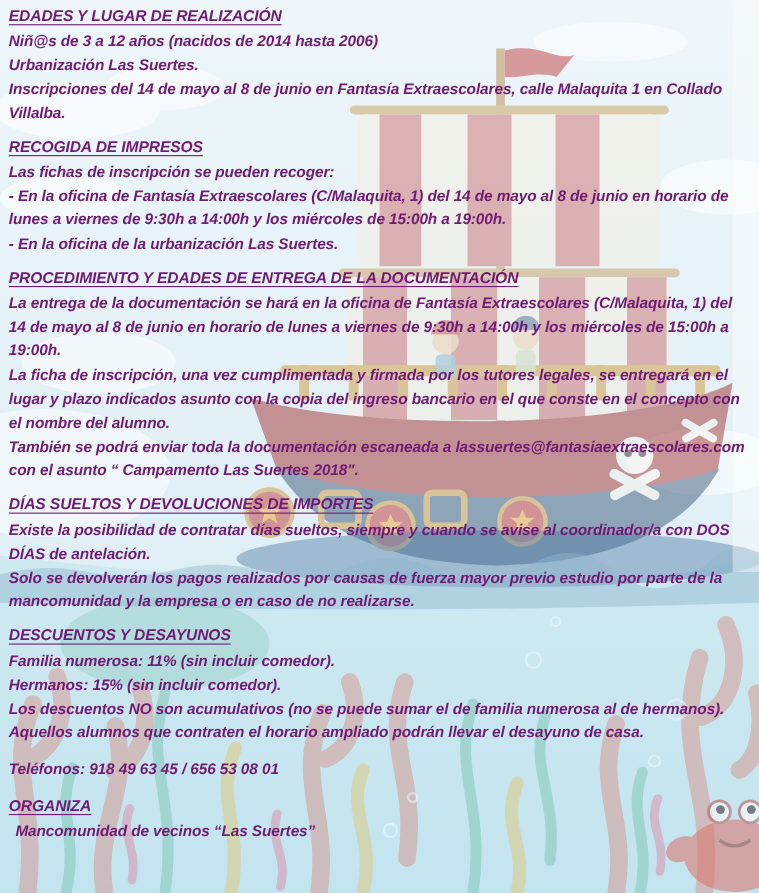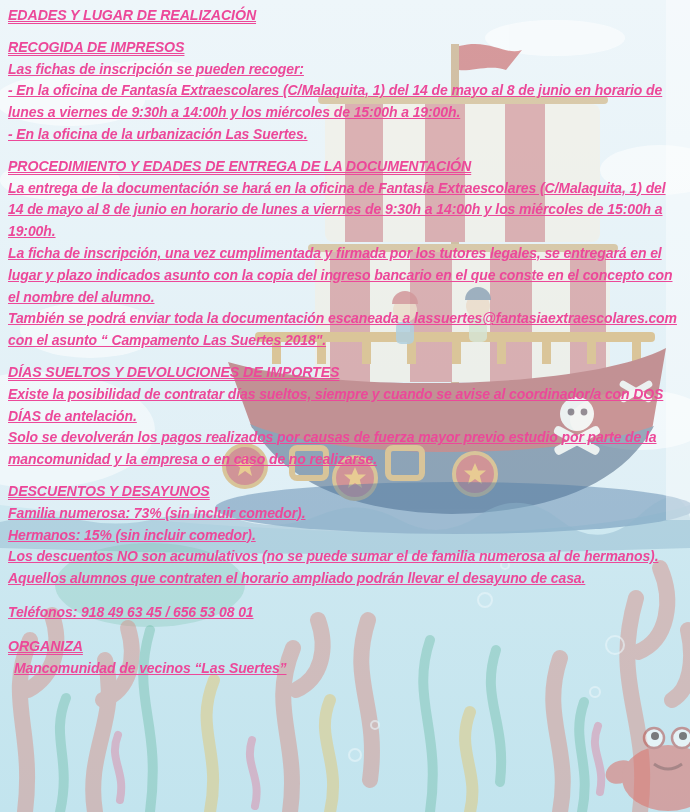--- a/index.html
+++ b/index.html
@@ -9,27 +9,26 @@
     overflow:hidden;
     font-family:"Liberation Sans","DejaVu Sans",sans-serif;
   }
   .bg{
     position:absolute;inset:0;z-index:0;
   }
   .content{
     position:absolute;inset:0;z-index:1;
     padding:5px 10px 0 8px;
     box-sizing:border-box;
-    color:#ec4899;
+    color:#701a75;
     font-weight:bold;
     font-style:italic;
     font-size:14px;
     line-height:21.8px;
     letter-spacing:-0.1px;
-    text-decoration:underline;
   }
   .content section{margin:10px 0 0 0;}
   .content section:first-child{margin-top:0;}
   .content section.gap-lg{margin-top:12px;}
   .content h2{
     margin:0;font-size:14.2px;font-weight:bold;font-style:italic;
     text-decoration:underline;
     text-underline-offset:3px;
     text-decoration-thickness:1.4px;
     line-height:21.8px;
@@ -208,20 +207,23 @@
       <path d="M-14,-14 Q0,-4 14,-14" stroke="#8f3a34" stroke-width="3" fill="none"></path>
     </g>
 
     <rect x="666" y="0" width="24" height="520" fill="#ffffff" opacity="0.4"></rect>
   </svg>
 
   <div class="content">
 
     <section>
       <h2>EDADES Y LUGAR DE REALIZACIÓN</h2>
+      <p>Niñ@s de 3 a 12 años (nacidos de 2014 hasta 2006)</p>
+      <p>Urbanización Las Suertes.</p>
+      <p>Inscripciones del 14 de mayo al 8 de junio en Fantasía Extraescolares, calle Malaquita 1 en Collado Villalba.</p>
     </section>
 
     <section>
       <h2>RECOGIDA DE IMPRESOS</h2>
       <p>Las fichas de inscripción se pueden recoger:</p>
       <p>- En la oficina de Fantasía Extraescolares (C/Malaquita, 1) del 14 de mayo al 8 de junio en horario de lunes a viernes de 9:30h a 14:00h y los miércoles de 15:00h a 19:00h.</p>
       <p>- En la oficina de la urbanización Las Suertes.</p>
     </section>
 
     <section>
@@ -232,21 +234,21 @@
     </section>
 
     <section>
       <h2>DÍAS SUELTOS Y DEVOLUCIONES DE IMPORTES</h2>
       <p>Existe la posibilidad de contratar días sueltos, siempre y cuando se avise al coordinador/a con DOS DÍAS de antelación.</p>
       <p>Solo se devolverán los pagos realizados por causas de fuerza mayor previo estudio por parte de la mancomunidad y la empresa o en caso de no realizarse.</p>
     </section>
 
     <section>
       <h2>DESCUENTOS Y DESAYUNOS</h2>
-      <p>Familia numerosa: 73% (sin incluir comedor).</p>
+      <p>Familia numerosa: 11% (sin incluir comedor).</p>
       <p>Hermanos: 15% (sin incluir comedor).</p>
       <p>Los descuentos NO son acumulativos (no se puede sumar el de familia numerosa al de hermanos).</p>
       <p>Aquellos alumnos que contraten el horario ampliado podrán llevar el desayuno de casa.</p>
     </section>
 
     <section class="gap-lg">
       <p>Teléfonos: 918 49 63 45 / 656 53 08 01</p>
     </section>
 
     <section class="gap-lg">

